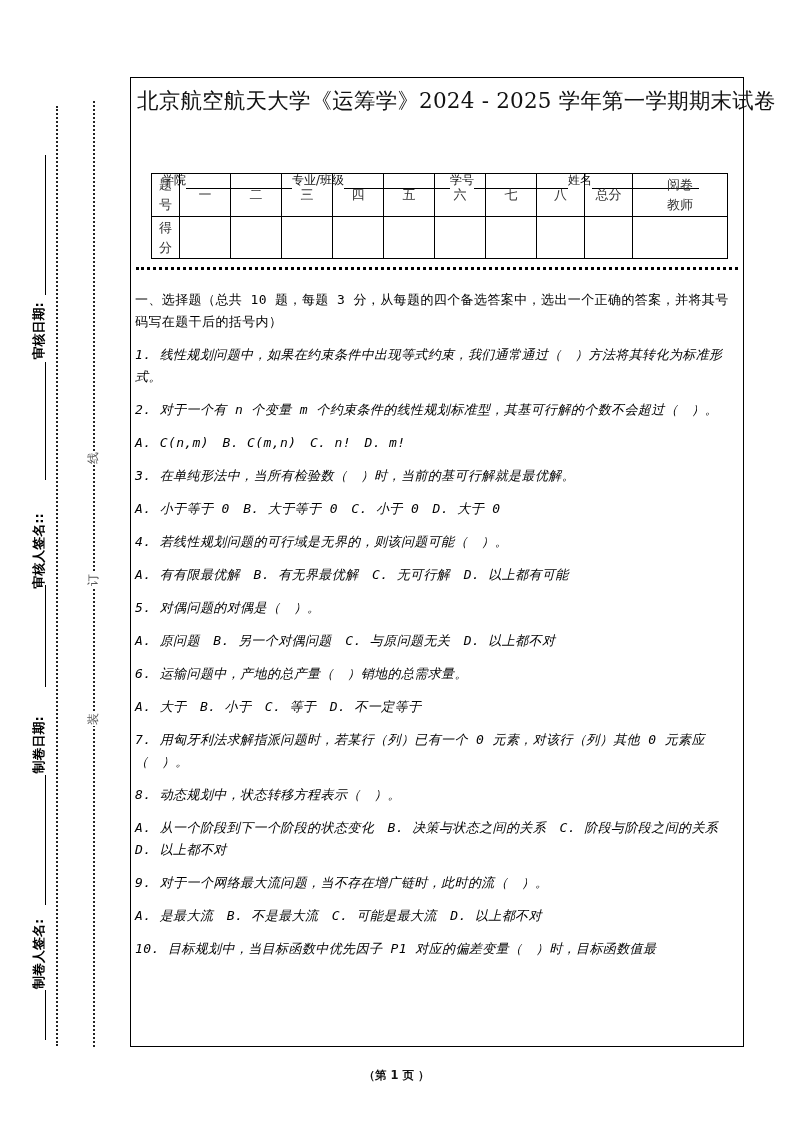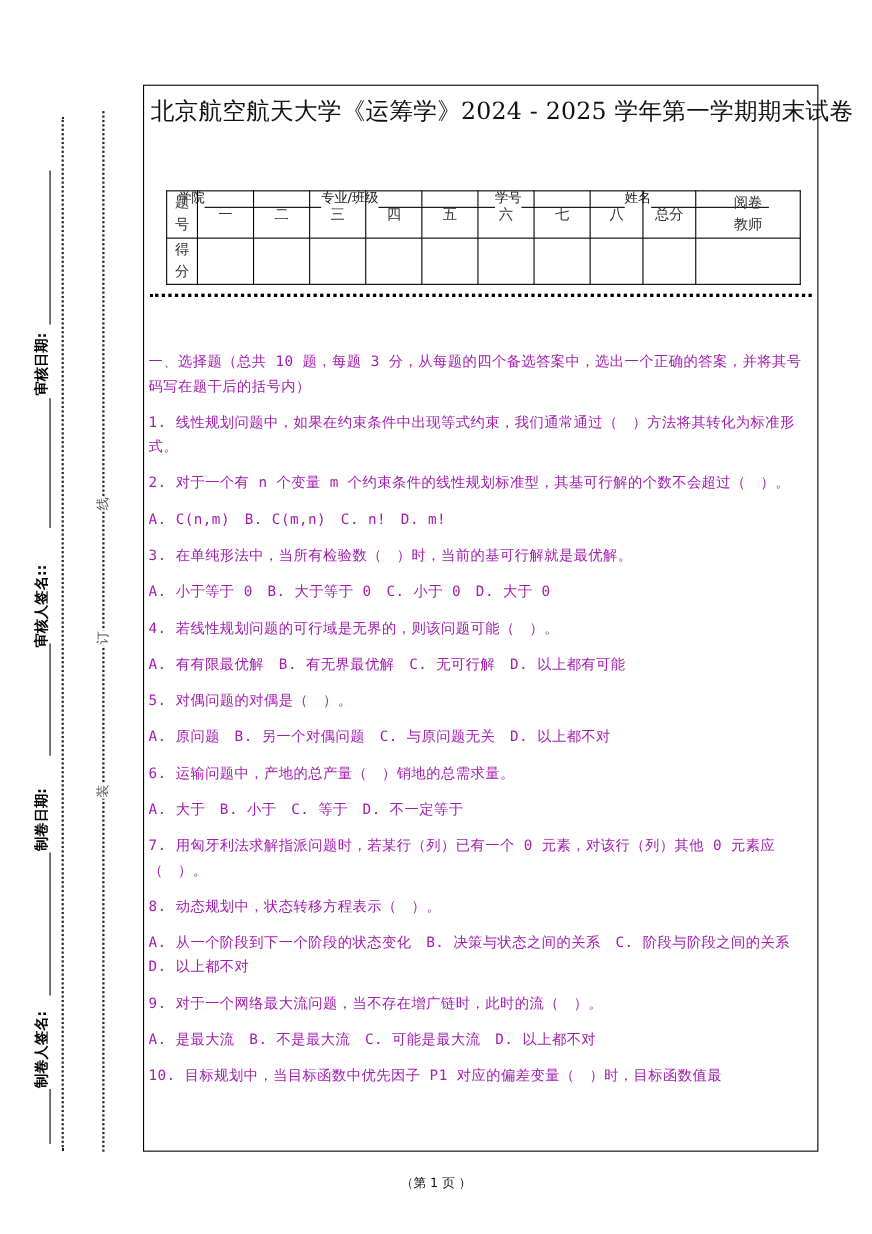--- a/index.html
+++ b/index.html
@@ -32,26 +32,26 @@
                 font-family: "DejaVu Sans", sans-serif; font-size: 13px; color: #333; }
   table.score td { border: 1px solid #000; text-align: center; vertical-align: middle; padding: 0; }
   table.score tr.r1 td { height: 42px; }
   table.score tr.r2 td { height: 41px; }
   .stack { display: block; line-height: 20px; }
 
   .dotsep { position: absolute; left: 136px; top: 267px; width: 602px; border-top: 3px dotted #000; }
 
   .content { position: absolute; left: 135px; top: 289px; width: 606px;
              font-family: "DejaVu Sans Mono", "Liberation Mono", monospace; font-size: 13px;
-             line-height: 22px; color: #a21caf; margin-top: 30px; }
+             line-height: 22px; color: #000000; }
   .content p { margin: 0 0 11px 0; letter-spacing: 0.4px; }
-  .content p.q { margin-bottom: 11px; }
+  .content p.q { margin-bottom: 11px; font-style: italic; }
 
   .footer { position: absolute; top: 1068px; left: 0; width: 793px; text-align: center;
-            font-family: "DejaVu Sans", sans-serif; font-weight: normal; font-size: 11.5px; }
+            font-family: "DejaVu Sans", sans-serif; font-weight: bold; font-size: 11.5px; }
 </style>
 </head>
 <body>
 
 <div class="solid-line" style="top:155px; height:140px;"></div>
 <div class="solid-line" style="top:362px; height:118px;"></div>
 <div class="solid-line" style="top:585px; height:102px;"></div>
 <div class="solid-line" style="top:775px; height:130px;"></div>
 <div class="solid-line" style="top:990px; height:50px;"></div>
 

